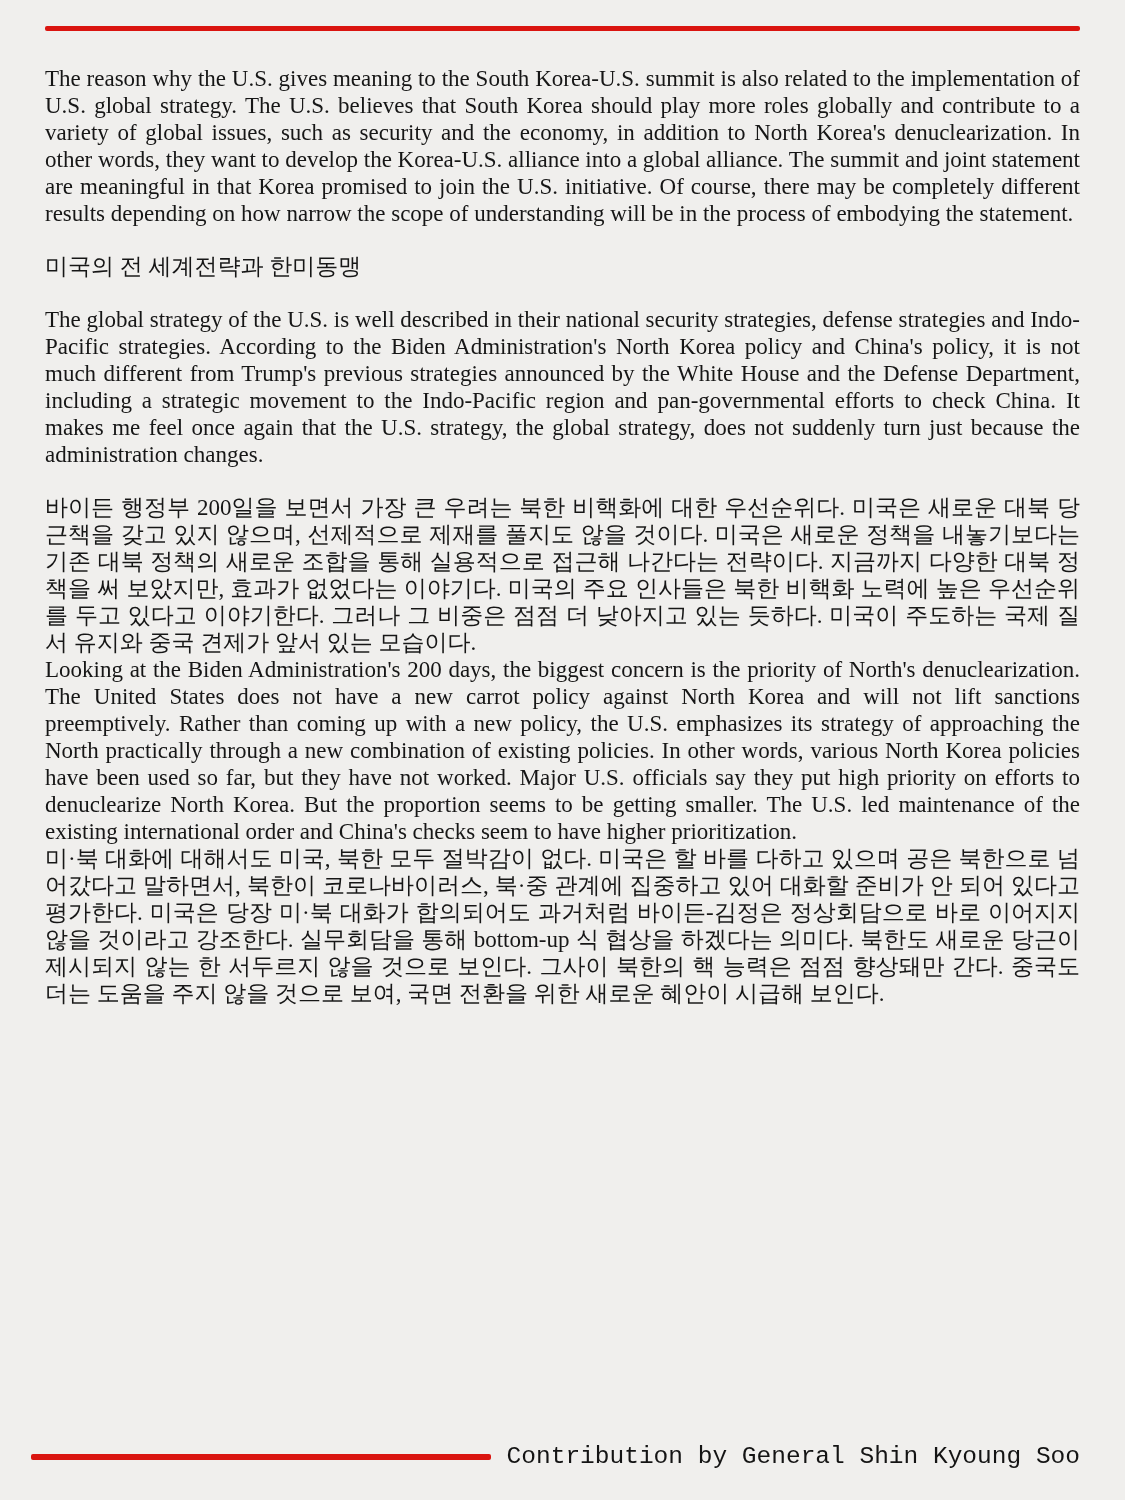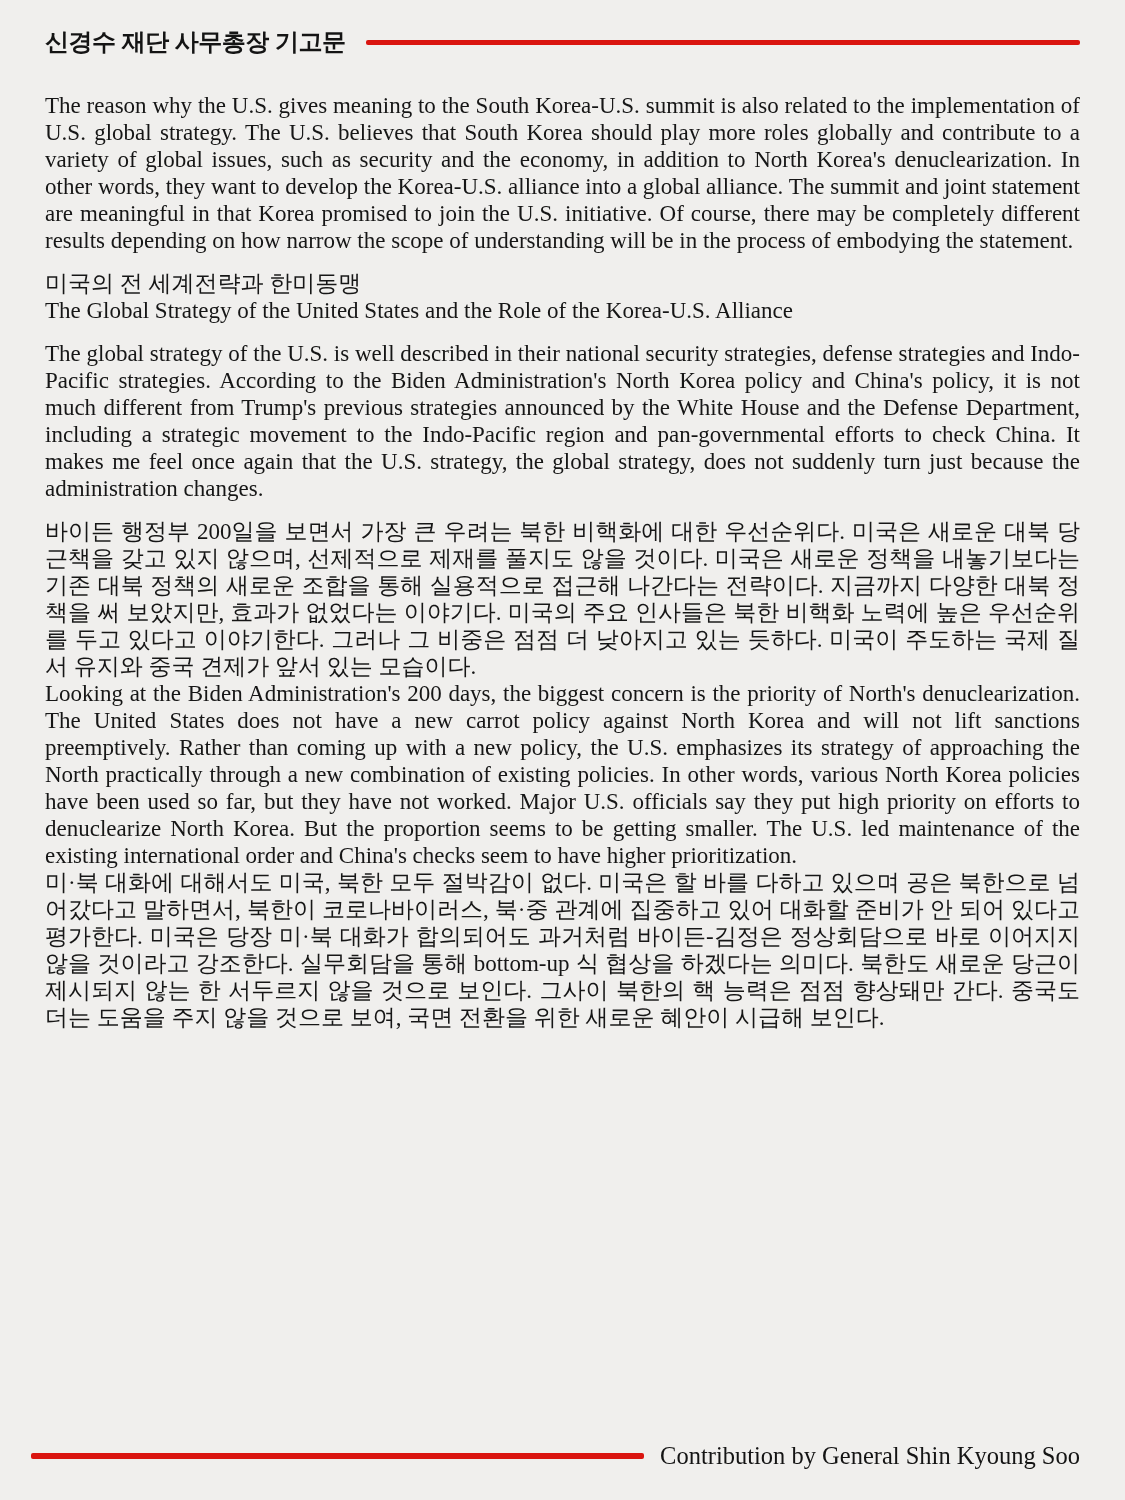--- a/index.html
+++ b/index.html
@@ -46,21 +46,21 @@
   }
   
   .article-body {
     font-family: "Liberation Serif", "DejaVu Serif", serif;
     font-size: 23px;
     line-height: 27px;
     text-align: justify;
     color: #161616;
   }
   .article-body > * + * {
-    margin-top: 16px;
+    margin-top: 26px;
   }
   .para {
     margin: 0;
   }
   .para-group .para {
     margin: 0;
   }
   .section-heading p {
     margin: 0;
     text-align: left;
@@ -72,43 +72,41 @@
     align-items: center;
     justify-content: space-between;
     gap: 16px;
   }
   .rule-bottom {
     width: 625px;
     height: 6px;
     margin-left: -14px;
   }
   .credit {
-    font-family: Liberation Serif, serif;
+    font-family: Liberation Mono, monospace;
     font-size: 24.5px;
     color: #141414;
     white-space: nowrap;
   }
 </style>
 </head>
 <body>
 
 <div class="page">
 
   <header class="masthead">
-    <h1 class="masthead-title">신경수 재단 사무총장 기고문</h1>
     <div class="rule rule-top"></div>
   </header>
 
   <main class="article-body">
 
     <p class="para en">The reason why the U.S. gives meaning to the South Korea-U.S. summit is also related to the implementation of U.S. global strategy. The U.S. believes that South Korea should play more roles globally and contribute to a variety of global issues, such as security and the economy, in addition to North Korea's denuclearization. In other words, they want to develop the Korea-U.S. alliance into a global alliance. The summit and joint statement are meaningful in that Korea promised to join the U.S. initiative. Of course, there may be completely different results depending on how narrow the scope of understanding will be in the process of embodying the statement.</p>
 
     <div class="section-heading">
       <p class="heading-ko">미국의 전 세계전략과 한미동맹</p>
-      <p class="heading-en">The Global Strategy of the United States and the Role of the Korea-U.S. Alliance</p>
     </div>
 
     <div class="para-group">
       <p class="para en">The global strategy of the U.S. is well described in their national security strategies, defense strategies and Indo-Pacific strategies. According to the Biden Administration's North Korea policy and China's policy, it is not much different from Trump's previous strategies announced by the White House and the Defense Department, including a strategic movement to the Indo-Pacific region and pan-governmental efforts to check China. It makes me feel once again that the U.S. strategy, the global strategy, does not suddenly turn just because the administration changes.</p>
     </div>
 
     <div class="para-group">
       <p class="para ko">바이든 행정부 200일을 보면서 가장 큰 우려는 북한 비핵화에 대한 우선순위다. 미국은 새로운 대북 당근책을 갖고 있지 않으며, 선제적으로 제재를 풀지도 않을 것이다. 미국은 새로운 정책을 내놓기보다는 기존 대북 정책의 새로운 조합을 통해 실용적으로 접근해 나간다는 전략이다. 지금까지 다양한 대북 정책을 써 보았지만, 효과가 없었다는 이야기다. 미국의 주요 인사들은 북한 비핵화 노력에 높은 우선순위를 두고 있다고 이야기한다. 그러나 그 비중은 점점 더 낮아지고 있는 듯하다. 미국이 주도하는 국제 질서 유지와 중국 견제가 앞서 있는 모습이다.</p>
       <p class="para en">Looking at the Biden Administration's 200 days, the biggest concern is the priority of North's denuclearization. The United States does not have a new carrot policy against North Korea and will not lift sanctions preemptively. Rather than coming up with a new policy, the U.S. emphasizes its strategy of approaching the North practically through a new combination of existing policies. In other words, various North Korea policies have been used so far, but they have not worked. Major U.S. officials say they put high priority on efforts to denuclearize North Korea. But the proportion seems to be getting smaller. The U.S. led maintenance of the existing international order and China's checks seem to have higher prioritization.</p>
     </div>

